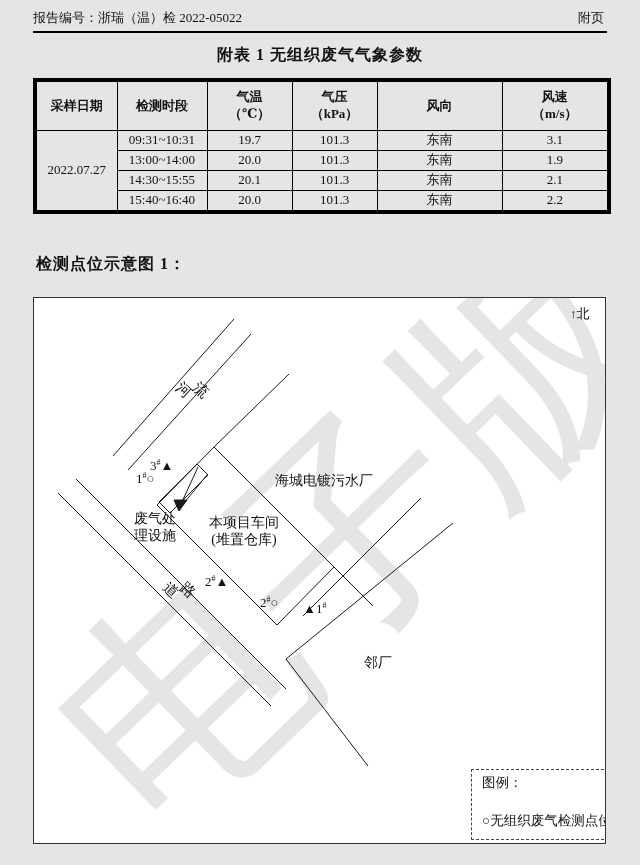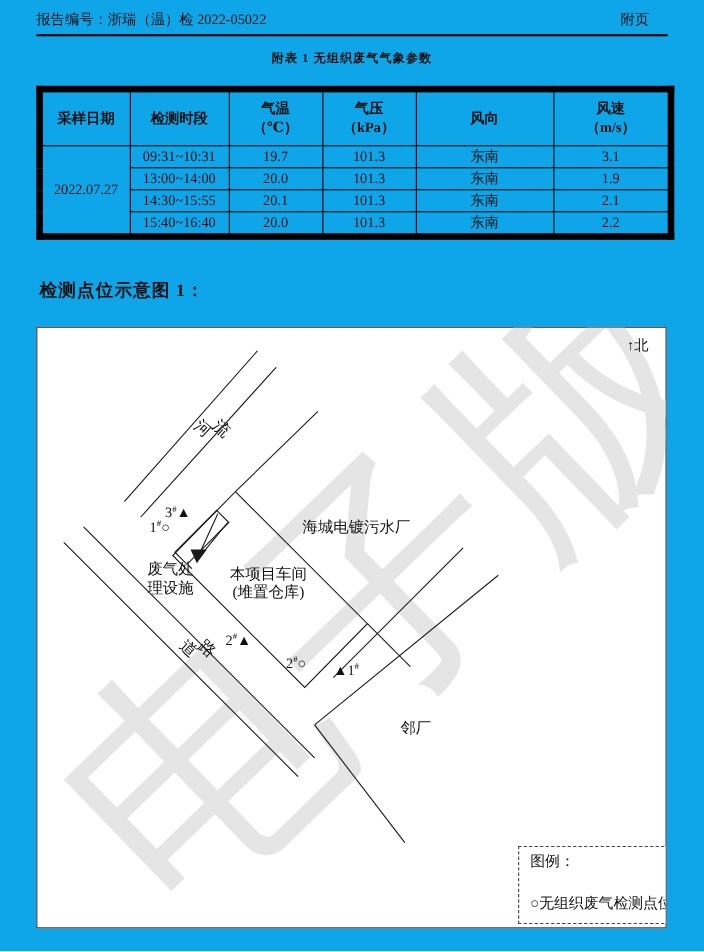--- a/index.html
+++ b/index.html
@@ -1,30 +1,30 @@
 <!DOCTYPE html>
 <html><head>
 <meta charset="utf-8">
 <style>
   html,body{margin:0;padding:0;background:#fff;}
-  .page{position:relative;width:640px;height:865px;background:#0ea5e9;overflow:hidden;
+  .page{position:relative;width:640px;height:865px;background:#e5e5e5;overflow:hidden;
         font-family:"Liberation Serif","DejaVu Serif",serif;color:#111;}
   
   .hdr{position:absolute;left:33px;top:6px;width:574px;height:25px;
        border-bottom:2px solid #000;font-size:13px;}
   .hdr .left{position:absolute;left:0;top:3px;}
-  .hdr .right{position:absolute;right:17px;top:3px;}
+  .hdr .right{position:absolute;right:3px;top:3px;}
   
   .tbl-title{position:absolute;left:0;top:45px;width:640px;text-align:center;
-             font-size:11px;font-weight:700;letter-spacing:1px;}
+             font-size:16px;font-weight:700;letter-spacing:1px;}
   
   table.met{position:absolute;left:33px;top:78px;border-collapse:collapse;table-layout:fixed;}
   table.met td,table.met th{border:1px solid #000;text-align:center;vertical-align:middle;
       font-size:13px;padding:0;line-height:1.3;}
-  table.met{border:6px solid #000000;}
+  table.met{border:4px solid #000000;}
   table.met tr.head th{height:48px;font-weight:700;}
   table.met tr.data td{height:19px;}
   
   .sec-title{position:absolute;left:36px;top:254px;font-size:16px;font-weight:700;letter-spacing:1px;}
   
   .diagram{position:absolute;left:33px;top:297px;width:571px;height:545px;
            border:1.5px solid #333;overflow:hidden;background:#fff;}
   .diagram svg{position:absolute;left:0;top:0;}
   .wm{position:absolute;left:-90px;top:90px;width:820px;height:290px;
       transform:rotate(-44deg);font-size:235px;line-height:290px;text-align:center;

